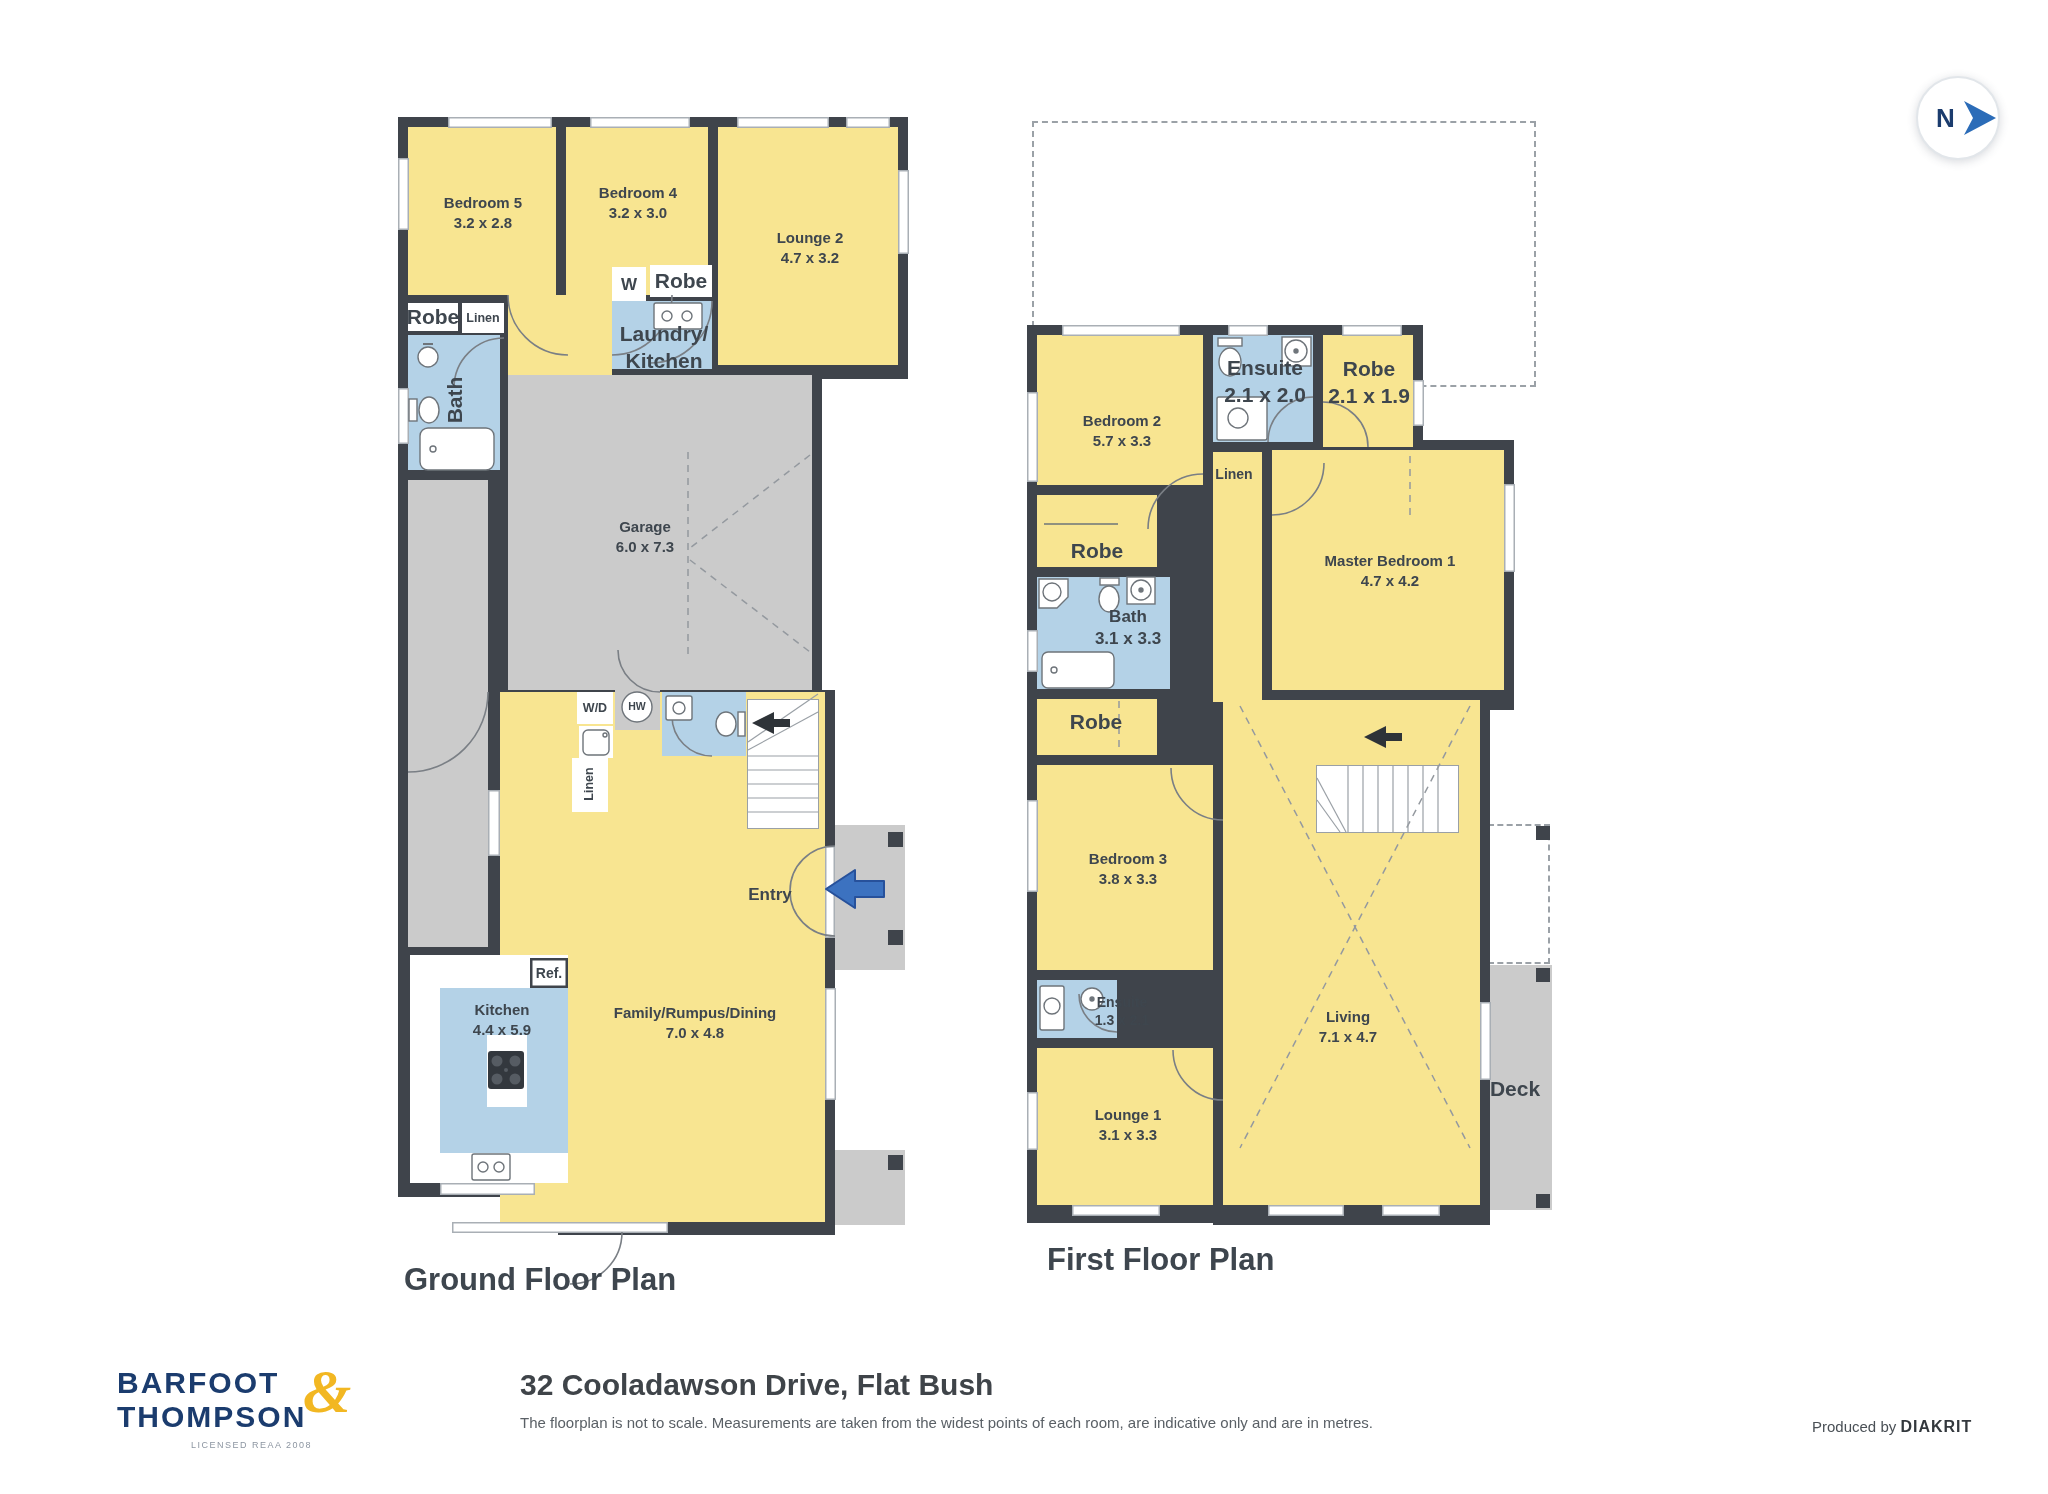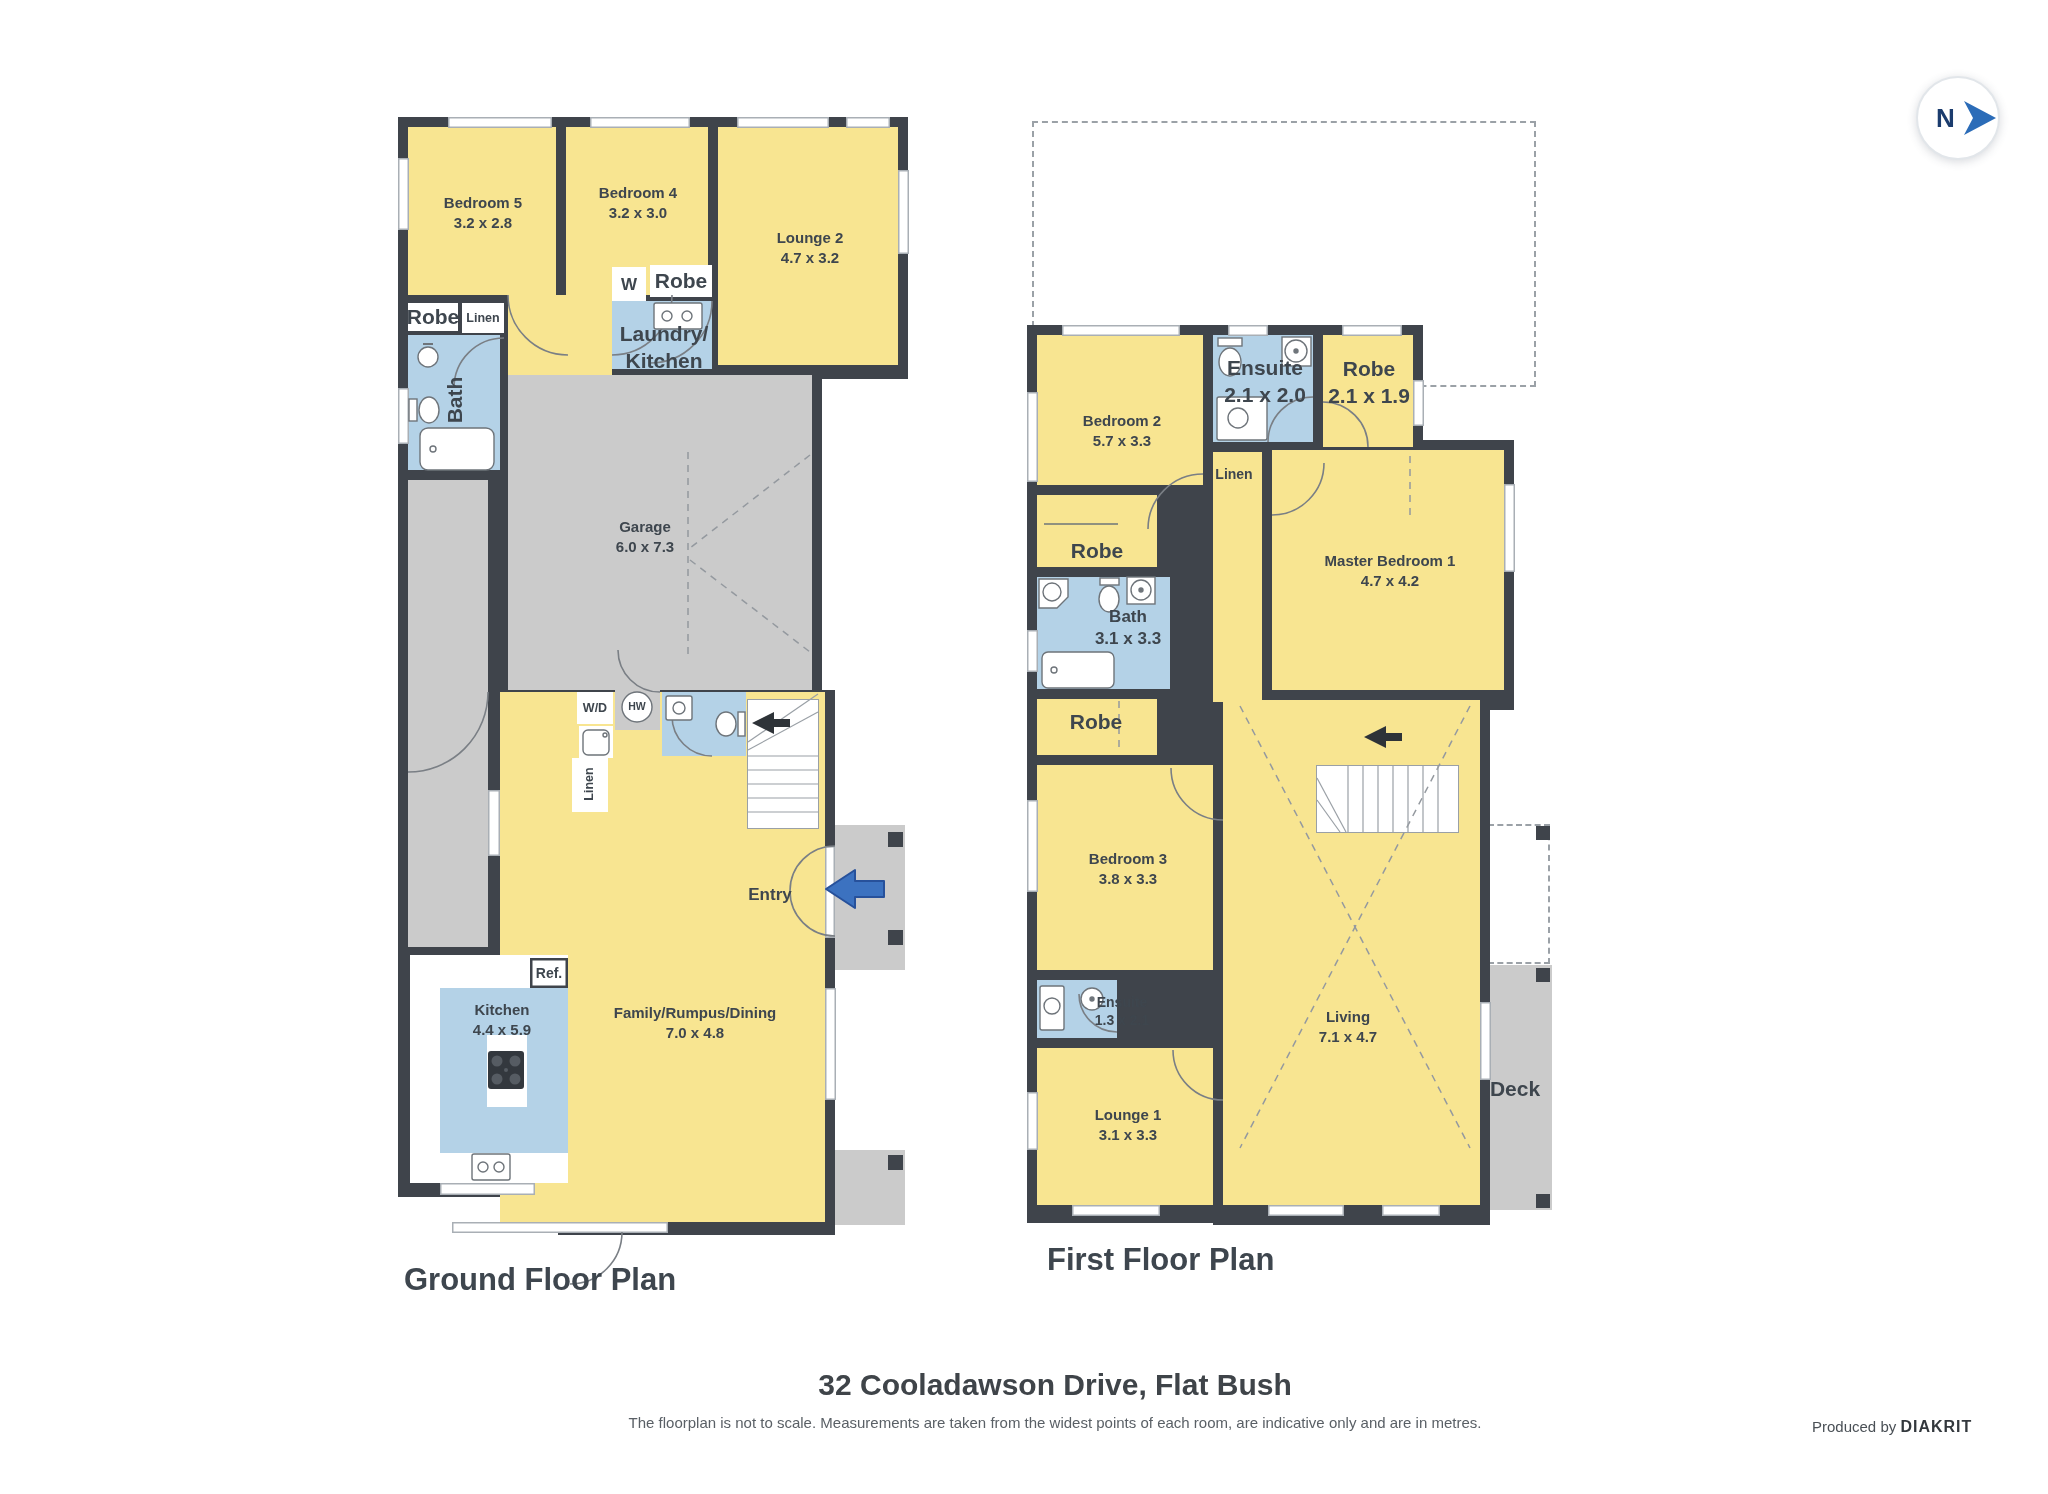--- a/index.html
+++ b/index.html
@@ -25,21 +25,21 @@
 .f14{font-size:14px;font-weight:600}
 .f12{font-size:12.5px;font-weight:600}
 .f10{font-size:10.5px;font-weight:700}
 .title{position:absolute;font-size:31px;font-weight:600;color:#3E464E;z-index:6}
 .compass{position:absolute;left:1916px;top:76px;width:84px;height:84px;border-radius:50%;background:#fff;border:2px solid #E2E6EA;box-shadow:0 2px 10px rgba(60,70,90,.20);z-index:2}
 .compass-n{position:absolute;left:1936px;top:103px;font-size:26px;font-weight:700;color:#1B3C6E;z-index:6}
 .logo{position:absolute;left:117px;top:1366px;z-index:6}
 .logo-line{font-size:30px;font-weight:800;color:#1B3C6E;letter-spacing:2px;line-height:1.13}
 .logo-amp{position:absolute;left:186px;top:-10px;font-family:"Liberation Serif",serif;font-style:italic;font-size:62px;font-weight:700;color:#F2B722;z-index:7}
 .logo-tag{font-size:9px;font-weight:400;color:#8C95A1;letter-spacing:1.5px;margin-top:6px;margin-left:74px}
-.foot-center{position:absolute;left:520px;top:1368px;width:1070px;text-align:center;z-index:6}
+.foot-center{position:absolute;left:520px;top:1368px;width:1070px;z-index:6}
 .addr{font-size:30px;font-weight:700;color:#3F4449}
 .disc{font-size:15px;color:#5A6066;line-height:1.45;margin-top:10px}
 .produced{position:absolute;left:1812px;top:1418px;font-size:15px;color:#4A5056;z-index:6}
 .produced b{font-size:16px;letter-spacing:1px;color:#33383D}
 </style>
 </head>
 <body>
 
 <div id="canvas">
 
@@ -316,20 +316,26 @@
   <div class="lbl f20" style="left:1348px;top:1026px">
       <div>Living</div>
       <div>7.1 x 4.7</div>
     </div>
   <div class="lbl f15" style="left:1515px;top:1089px">Deck</div>
   <div class="title" style="left:1047px;top:1242px">First Floor Plan</div>
 
   <div class="compass"></div>
   <div class="compass-n">N</div>
 
+  <div class="logo">
+    <div class="logo-line">BARFOOT</div>
+    <div class="logo-line">THOMPSON</div>
+    <div class="logo-amp">&amp;</div>
+    <div class="logo-tag">LICENSED REAA 2008</div>
+  </div>
   <div class="foot-center">
     <div class="addr">32 Cooladawson Drive, Flat Bush</div>
     <div class="disc">
       <div>The floorplan is not to scale. Measurements are taken from the widest points of each room, are indicative only and are in metres.</div>
     </div>
   </div>
   <div class="produced">
     <span>Produced by</span>
     <b>DIAKRIT</b>
   </div>

